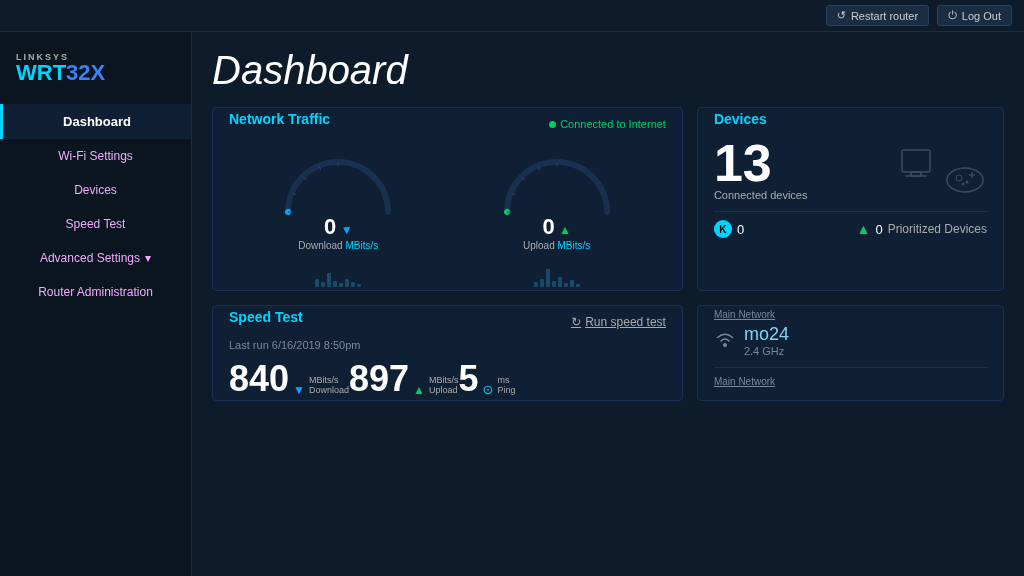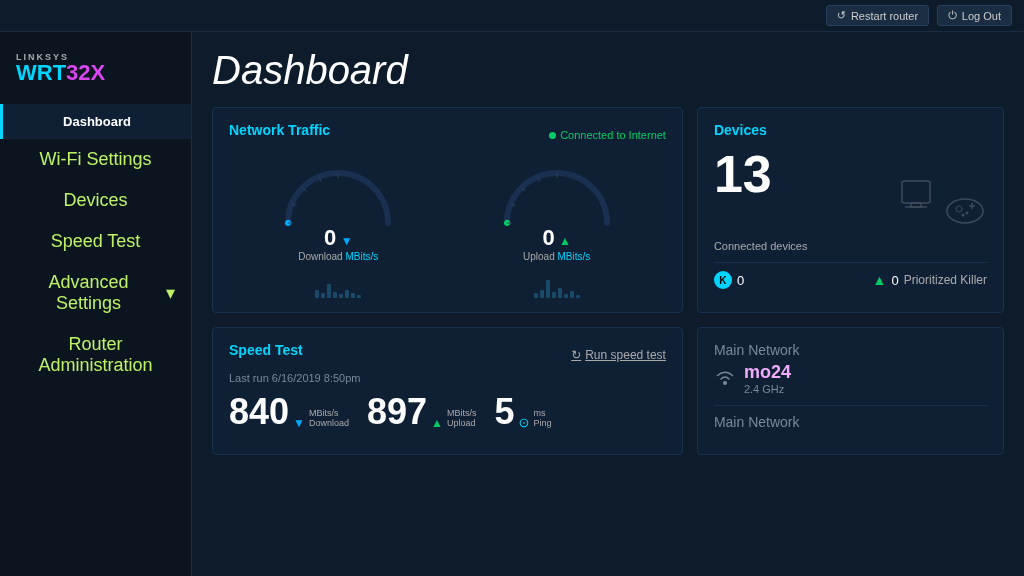--- a/index.html
+++ b/index.html
@@ -81,22 +81,22 @@
       cursor: pointer;
       text-align: center;
     }
     .nav-item.active {
       color: #fff;
       font-weight: bold;
       border-left: 3px solid #00d4ff;
       background: #0f2035;
     }
     .nav-item.sub {
-      font-size: 18px;
-      color: #bef264;
+      font-size: 12px;
+      color: #f0abfc;
     }
     .nav-item.has-arrow {
       display: flex;
       justify-content: center;
       align-items: center;
       gap: 5px;
     }
 
     
     .content {
@@ -117,21 +117,21 @@
     .cards-row {
       display: flex;
       gap: 14px;
       margin-bottom: 14px;
     }
 
     .card {
       background: #0f2035;
       border: 1px solid #1a3050;
       border-radius: 4px;
-      padding: 14px 16px;
+      padding: 3px 16px;
     }
 
     .card-title {
       font-size: 14px;
       font-weight: bold;
       color: #00d4ff;
       margin-bottom: 10px;
     }
 
     
@@ -206,21 +206,20 @@
     }
     .devices-big-num {
       font-size: 52px;
       font-weight: bold;
       color: #fff;
       line-height: 1;
     }
     .devices-label {
       font-size: 11px;
       color: #aaa;
-      margin-top: 40px;
     }
     .devices-icons-svg {
       opacity: 0.3;
     }
     .devices-stats {
       display: flex;
       justify-content: space-between;
       align-items: center;
       margin-top: 8px;
     }
@@ -275,21 +274,20 @@
       gap: 4px;
     }
     .last-run {
       font-size: 11px;
       color: #778899;
       margin-bottom: 10px;
     }
     .speed-stats {
       display: flex;
       align-items: flex-end;
-      gap: 18px;
     }
     .speed-stat {
       display: flex;
       align-items: flex-end;
       gap: 4px;
     }
     .speed-big {
       font-size: 36px;
       font-weight: bold;
       color: #fff;
@@ -313,37 +311,38 @@
     .speed-ping-icon {
       color: #00d4ff;
       font-size: 13px;
     }
 
     
     .wifi-section {
       margin-bottom: 10px;
     }
     .wifi-section-label {
-      font-size: 14px;
+      font-size: 10px;
       color: #778899;
       margin-bottom: 4px;
+      text-decoration: underline;
     }
     .wifi-network {
       display: flex;
       align-items: center;
       gap: 8px;
     }
     .wifi-icon {
       color: #778899;
       font-size: 16px;
     }
     .wifi-name {
       font-size: 18px;
-      font-weight: bold;
-      color: #f0abfc;
+      font-weight: normal;
+      color: #7dd3fc;
     }
     .wifi-freq {
       font-size: 11px;
       color: #778899;
     }
     .wifi-divider {
       border: none;
       border-top: 1px solid #1a3050;
       margin: 8px 0;
     }
@@ -366,21 +365,21 @@
     <span>Log Out</span>
   </button>
 </div>
 
 <div class="main-layout">
 
   <nav class="sidebar">
     <div class="logo-area">
       <div class="logo-linksys">LINKSYS</div>
       <div class="logo-model">
-        <span>WRT</span><span style="color:#d946ef">32X</span>
+        <span>WRT</span><span style="color:#3b82f6">32X</span>
       </div>
     </div>
 
     <div class="nav-item active">Dashboard</div>
     <div class="nav-item sub">Wi-Fi Settings</div>
     <div class="nav-item sub">Devices</div>
     <div class="nav-item sub">Speed Test</div>
     <div class="nav-item sub has-arrow">
       Advanced Settings
       <span>▾</span>
@@ -501,21 +500,21 @@
         </div>
         <hr style="border:none;border-top:1px solid #1a3050;margin:6px 0;">
         <div class="devices-stats">
           <div class="devices-stat">
             <div class="killer-icon">K</div>
             <span class="stat-num">0</span>
           </div>
           <div class="devices-stat">
             <span class="prio-arrow">▲</span>
             <span class="stat-num">0</span>
-            <span>Prioritized Killer</span>
+            <span>Prioritized Devices</span>
           </div>
         </div>
       </div>
 
     </div>
 
     <div class="cards-row">
 
       <div class="card card-speed">
         <div class="speed-header">

